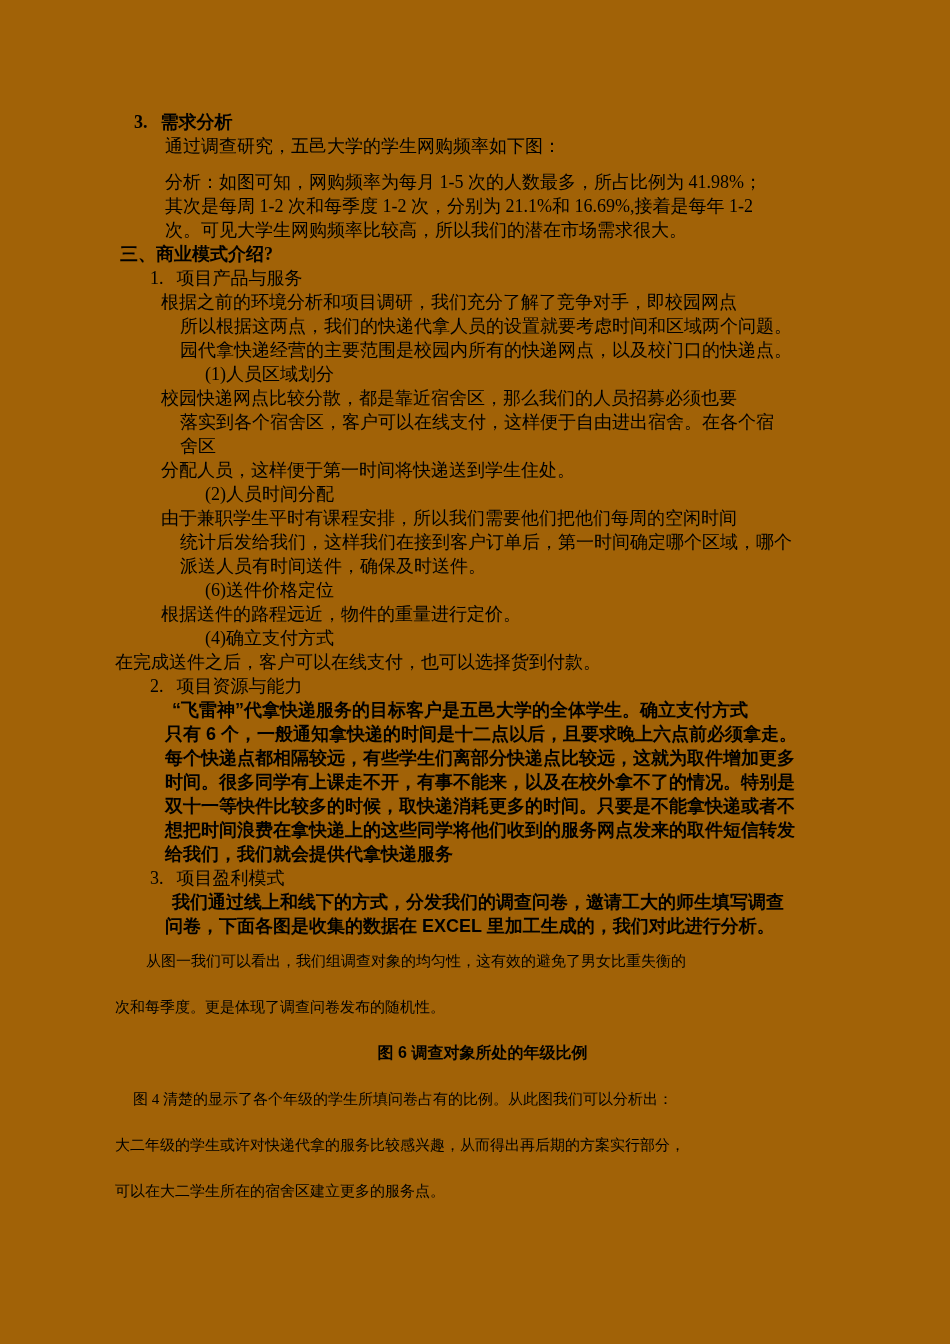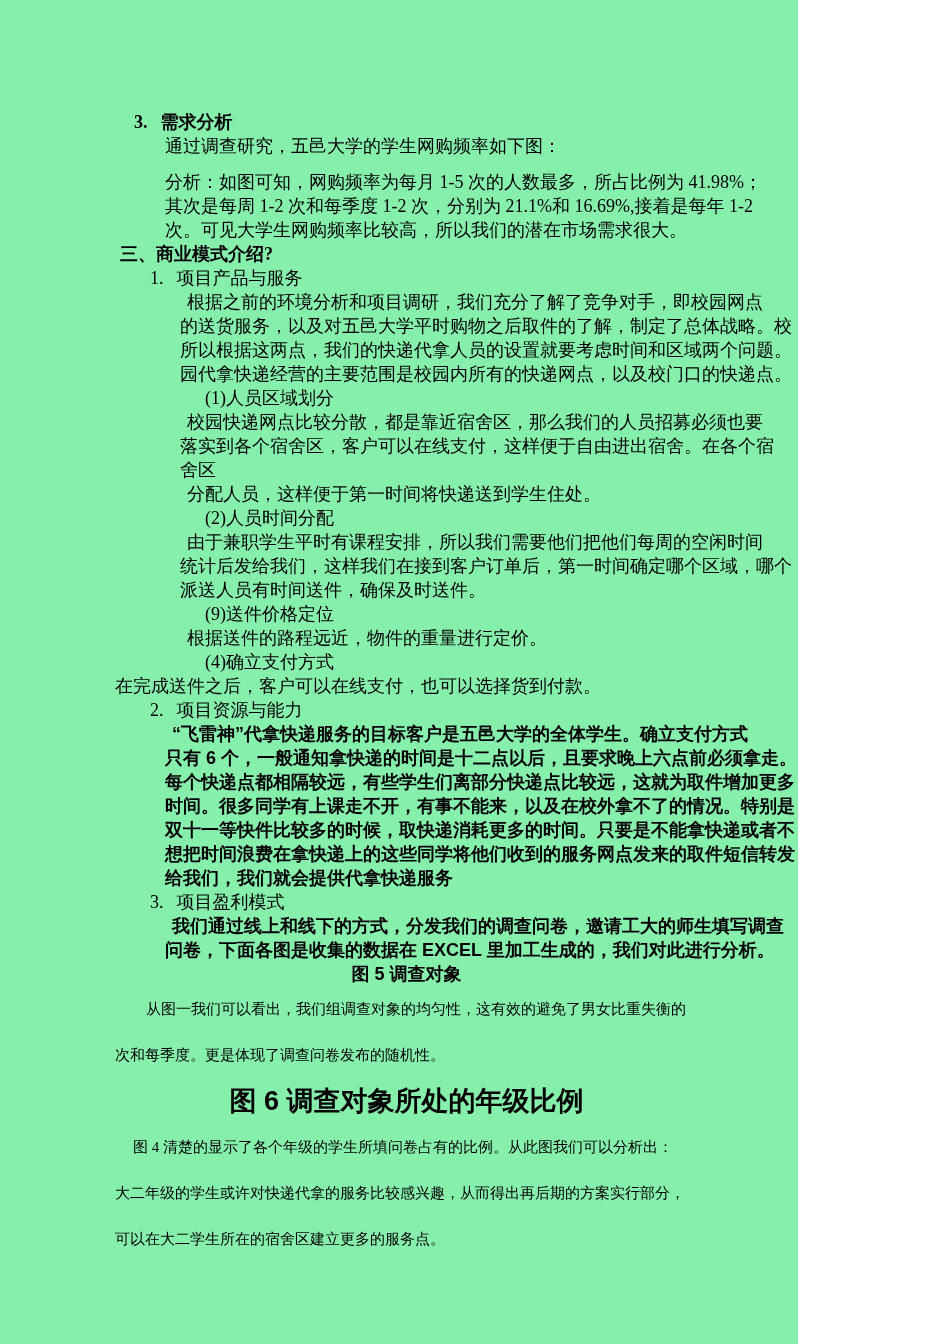--- a/index.html
+++ b/index.html
@@ -1,33 +1,33 @@
 <!DOCTYPE html>
 <html><head>
 <meta charset="utf-8">
 <style>
   * { margin:0; padding:0; box-sizing:border-box; }
   html,body { background:#ffffff; }
   .page {
-    width:798px; height:1344px; background:#86efac; color:#000;
+    width:950px; height:1344px; background:#a16207; color:#000;
     font-family:"Liberation Serif","DejaVu Serif",serif;
     overflow:hidden; position:relative;
   }
   .content { padding:110px 100px 0 115px; }
   .line { font-size:18px; line-height:24px; white-space:nowrap; }
   .wide-line { font-size:15px; line-height:46px; white-space:nowrap; }
   .bold { font-weight:bold; }
   .hei { font-family:"Liberation Sans","DejaVu Sans",sans-serif; font-weight:bold; }
   .center { text-align:center; }
   .gap-top { margin-top:12px; }
-  .fig6 { font-size:27px; }
+  .fig6 { font-size:16px; }
   .num { display:inline-block; margin-right:13px; }
   .ml5{margin-left:5px}.ml18{margin-left:18px}.ml19{margin-left:19px}.ml31{margin-left:31px}
   .ml35{margin-left:35px}.ml50{margin-left:50px}.ml57{margin-left:57px}.ml65{margin-left:65px}
-  .ml85{}.ml90{margin-left:90px}.ml101{margin-left:72px}
+  .ml85{}.ml90{margin-left:90px}.ml101{margin-left:46px}
 </style>
 </head>
 <body>
 
 <div class="page">
   <div class="content">
 
     <div class="line bold ml19">
       <span class="num">3.</span><span>需求分析</span>
     </div>
@@ -41,21 +41,20 @@
     </div>
 
     <div class="line bold ml5">三、商业模式介绍?</div>
 
     <div class="line ml35">
       <span class="num">1.</span><span>项目产品与服务</span>
     </div>
 
     <div>
       <div class="line ml101">根据之前的环境分析和项目调研，我们充分了解了竞争对手，即校园网点</div>
-      <div class="line ml65">的送货服务，以及对五邑大学平时购物之后取件的了解，制定了总体战略。校</div>
       <div class="line ml65">所以根据这两点，我们的快递代拿人员的设置就要考虑时间和区域两个问题。</div>
       <div class="line ml65">园代拿快递经营的主要范围是校园内所有的快递网点，以及校门口的快递点。</div>
     </div>
 
     <div class="line ml90">(1)人员区域划分</div>
 
     <div>
       <div class="line ml101">校园快递网点比较分散，都是靠近宿舍区，那么我们的人员招募必须也要</div>
       <div class="line ml65">落实到各个宿舍区，客户可以在线支付，这样便于自由进出宿舍。在各个宿</div>
       <div class="line ml65">舍区</div>
@@ -63,21 +62,21 @@
     </div>
 
     <div class="line ml90">(2)人员时间分配</div>
 
     <div>
       <div class="line ml101">由于兼职学生平时有课程安排，所以我们需要他们把他们每周的空闲时间</div>
       <div class="line ml65">统计后发给我们，这样我们在接到客户订单后，第一时间确定哪个区域，哪个</div>
       <div class="line ml65">派送人员有时间送件，确保及时送件。</div>
     </div>
 
-    <div class="line ml90">(9)送件价格定位</div>
+    <div class="line ml90">(6)送件价格定位</div>
     <div class="line ml101">根据送件的路程远近，物件的重量进行定价。</div>
 
     <div class="line ml90">(4)确立支付方式</div>
     <div class="line ml85">在完成送件之后，客户可以在线支付，也可以选择货到付款。</div>
 
     <div class="line ml35">
       <span class="num">2.</span><span>项目资源与能力</span>
     </div>
 
     <div>
@@ -92,21 +91,20 @@
 
     <div class="line ml35">
       <span class="num">3.</span><span>项目盈利模式</span>
     </div>
 
     <div>
       <div class="line hei ml57">我们通过线上和线下的方式，分发我们的调查问卷，邀请工大的师生填写调查</div>
       <div class="line hei ml50">问卷，下面各图是收集的数据在 EXCEL 里加工生成的，我们对此进行分析。</div>
     </div>
 
-    <div class="line hei center">图 5 调查对象</div>
 
     <div>
       <div class="wide-line ml31">从图一我们可以看出，我们组调查对象的均匀性，这有效的避免了男女比重失衡的</div>
       <div class="wide-line">次和每季度。更是体现了调查问卷发布的随机性。</div>
     </div>
 
     <div class="wide-line hei center fig6">图 6 调查对象所处的年级比例</div>
 
     <div>
       <div class="wide-line ml18">图 4 清楚的显示了各个年级的学生所填问卷占有的比例。从此图我们可以分析出：</div>

